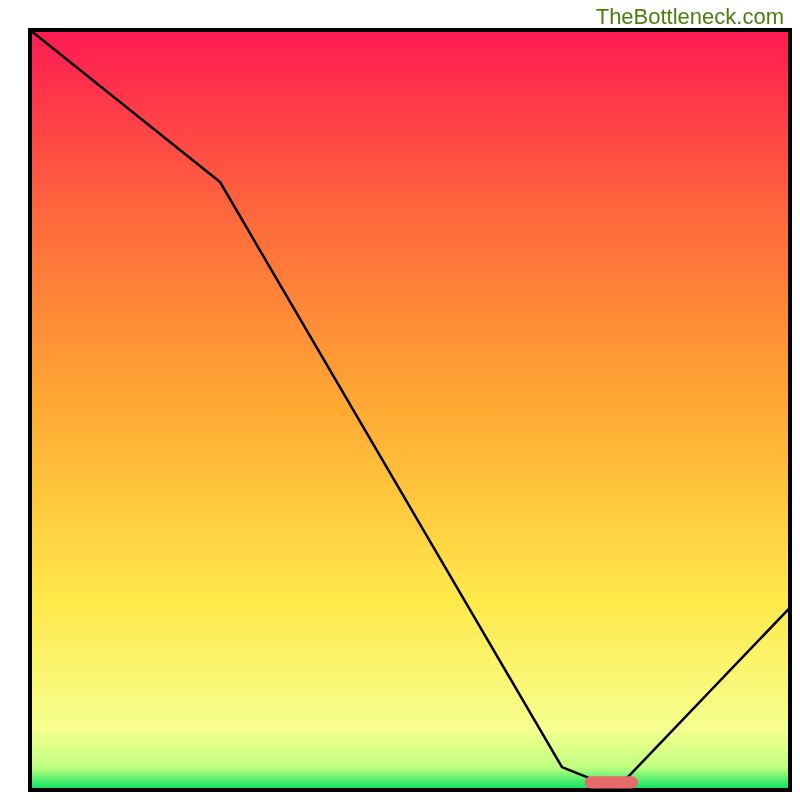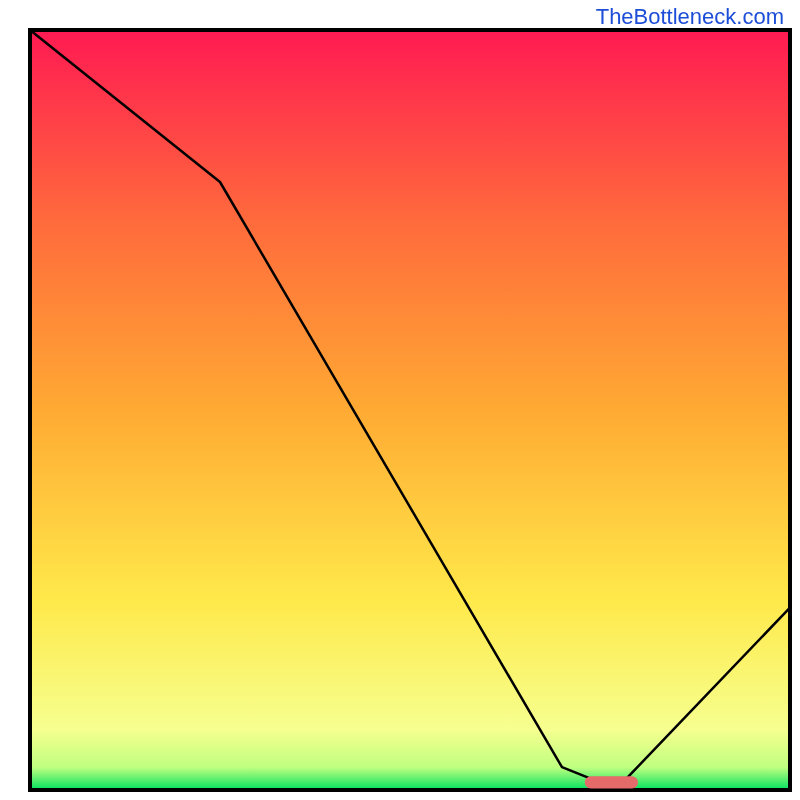--- a/index.html
+++ b/index.html
@@ -14,21 +14,21 @@
   .container {
     position: relative;
     width: 800px;
     height: 800px;
   }
   .watermark {
     position: absolute;
     top: 4px;
     right: 16px;
     font-size: 22px;
-    color: #1d4ed8;
+    color: #4d7c0f;
     font-weight: 500;
     z-index: 10;
   }
   svg {
     display: block;
   }
 </style>
 </head>
 <body>
 

